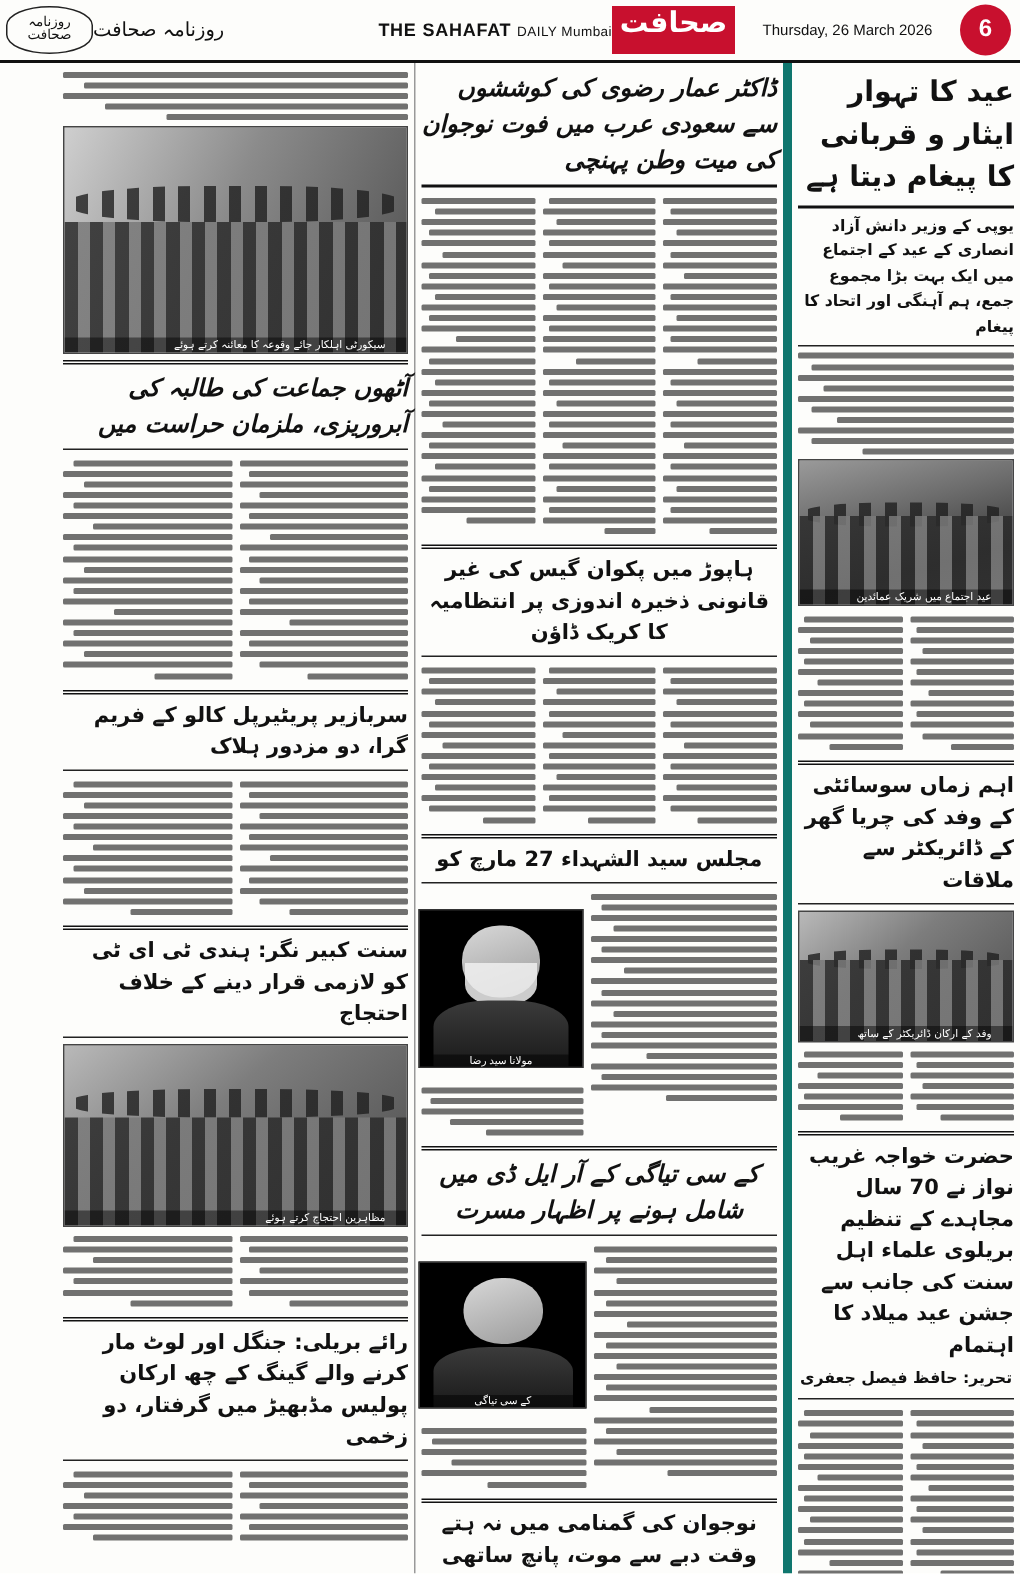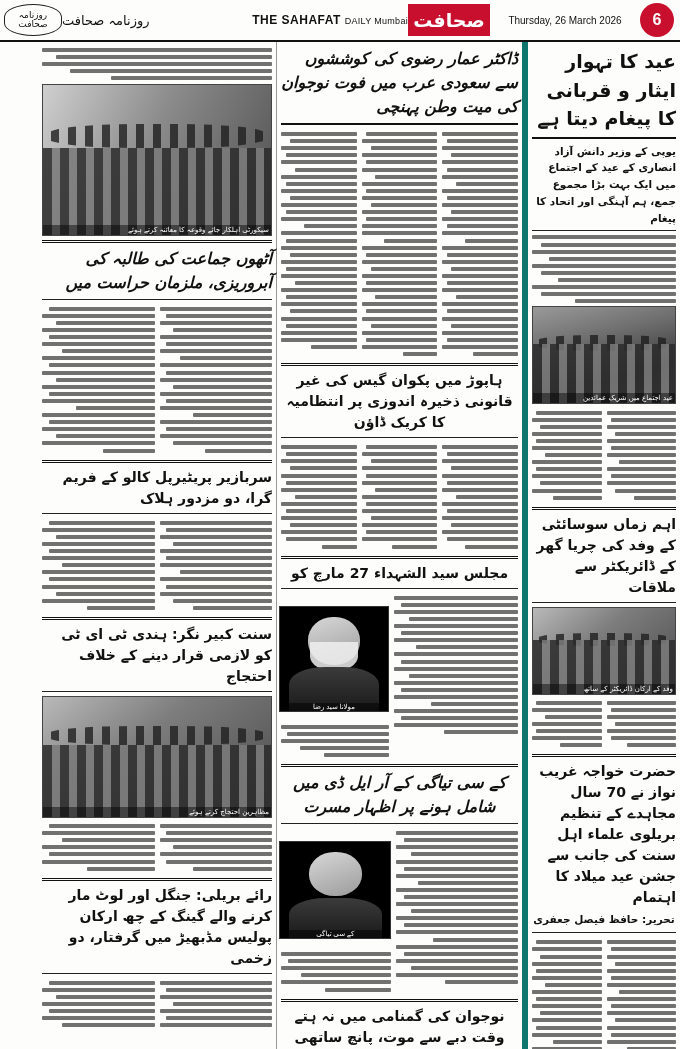--- a/index.html
+++ b/index.html
@@ -10,21 +10,21 @@
   .masthead{position:relative;height:40px;border-bottom:2px solid #111;display:flex;align-items:center;}
   .mh-left{width:150px;display:flex;align-items:center;gap:0;padding-left:4px;}
   .mh-logo{width:56px;height:30px;border:1px solid #222;border-radius:50%/40%;
            display:flex;align-items:center;justify-content:center;font-size:9px;
            font-family:"DejaVu Sans",sans-serif;line-height:1.05;text-align:center;}
   .mh-urdu{font-size:13px;font-family:"DejaVu Sans",sans-serif;direction:rtl;}
   .mh-mid{flex:1;text-align:center;font-family:"Liberation Sans",sans-serif;}
   .mh-mid .t1{font-size:12px;font-weight:bold;letter-spacing:.5px;text-align:right;}
   .mh-mid .t1 small{font-weight:normal;font-size:9px;letter-spacing:.3px;}
   .mh-badge{width:82px;height:32px;background:#c8102e;color:#fff;display:flex;
-            align-items:center;justify-content:center;font-size:19px;font-weight:bold;
+            align-items:flex-start;justify-content:center;font-size:19px;font-weight:bold;
             font-family:"DejaVu Sans",sans-serif;}
   .mh-date{width:150px;text-align:center;font-size:10px;font-family:"Liberation Sans",sans-serif;}
   .mh-pageno{width:34px;height:34px;margin-right:6px;border-radius:50%;background:#c8102e;color:#fff;
              display:flex;align-items:center;justify-content:center;font-weight:bold;font-size:16px;
              font-family:"Liberation Sans",sans-serif;}
 
   
   .body{display:flex;height:1007px;direction:rtl;}
   .col{box-sizing:border-box;padding:3px 4px;}
   .c1{width:158px;border-left:6px solid #0f766e;}
@@ -48,21 +48,21 @@
   .txt i{display:block;height:4px;background:#3a3a3a;opacity:.72;margin:3.1px 0;border-radius:1px;}
   .txt i.s1{width:100%}.txt i.s2{width:94%}.txt i.s3{width:88%}.txt i.s4{width:82%}
   .txt i.s5{width:70%}.txt i.s6{width:60%}.txt i.s7{width:46%}
   .sp{display:flex;gap:5px;direction:rtl;}
   .sp > div{flex:1;}
 
   
   .photo{position:relative;background:#6f6f6f;overflow:hidden;margin:3px 0;
          border:1px solid #444;}
   .photo .cap{position:absolute;left:0;right:0;bottom:0;background:rgba(0,0,0,.45);
-              color:#fff;font-size:7px;padding:1px 2px;direction:rtl;text-align:right;
+              color:#fff;font-size:7px;padding:1px 14px;direction:rtl;text-align:right;
               font-family:"DejaVu Sans",sans-serif;}
   .ph-a{background:linear-gradient(165deg,#9a9a9a 0%,#6d6d6d 35%,#3c3c3c 70%,#555 100%);}
   .ph-b{background:linear-gradient(140deg,#b9b9b9 0%,#7d7d7d 40%,#4a4a4a 100%);}
   .ph-d{background:linear-gradient(115deg,#cfcfcf 0%,#8b8b8b 45%,#4f4f4f 100%);}
   .ph-people{position:absolute;bottom:0;left:0;right:0;height:62%;
              background:repeating-linear-gradient(90deg,#2b2b2b 0px,#2b2b2b 9px,#7a7a7a 9px,#7a7a7a 17px);
              opacity:.85;}
   .ph-heads{position:absolute;bottom:55%;left:2%;right:2%;height:16%;
             background:repeating-linear-gradient(90deg,transparent 0 3px,#1f1f1f 3px 11px,transparent 11px 17px);
             border-radius:40%;opacity:.8;}

